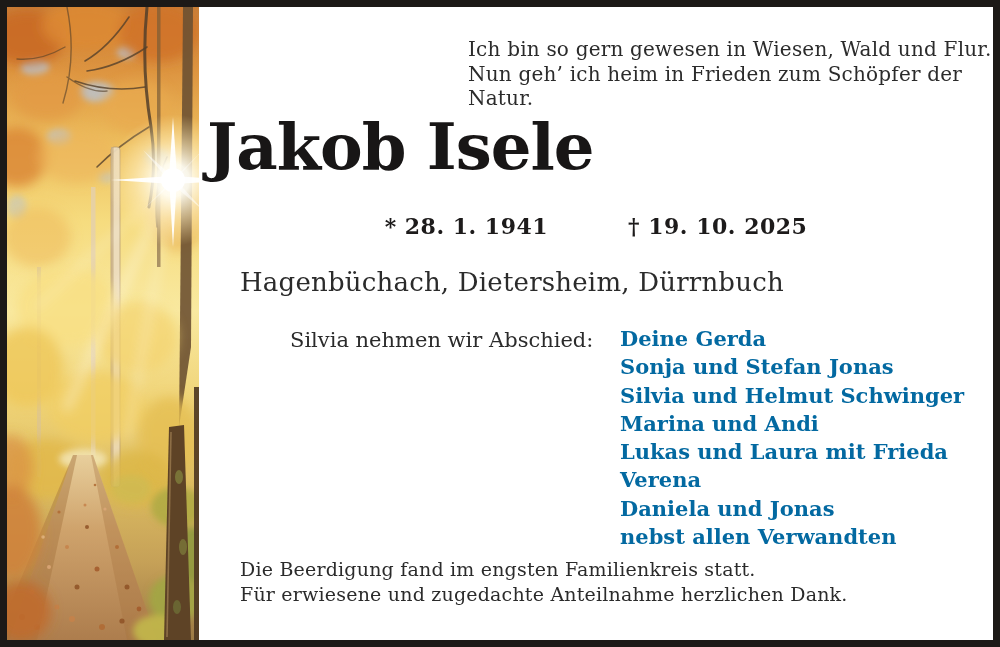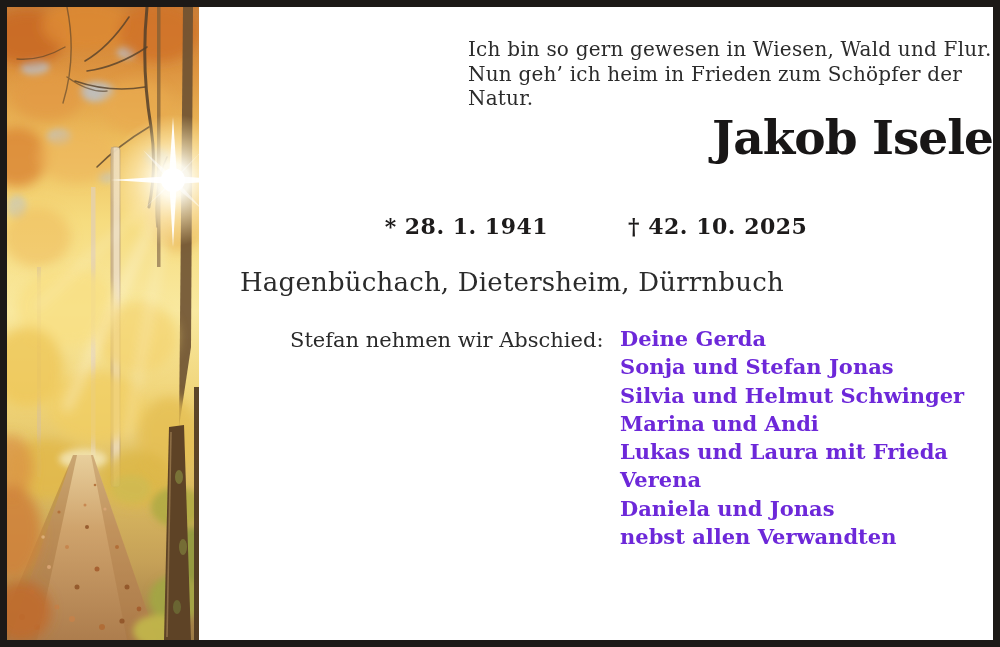--- a/index.html
+++ b/index.html
@@ -20,39 +20,39 @@
   .content{
     position:absolute;left:192px;top:0;right:0;bottom:0;
     background:#ffffff;color:#242424;
   }
   .epitaph{
     position:absolute;left:269px;top:30px;
     font-size:20px;line-height:24.5px;letter-spacing:0.2px;color:#2b2b2b;
   }
   .name{
     position:absolute;left:8px;right:0;top:106px;margin:0;
-    text-align:right;font-size:47px;font-weight:bold;
+    text-align:left;font-size:64px;font-weight:bold;
     letter-spacing:-1px;color:#181616;line-height:1.05;
   }
   .dates{
     position:absolute;left:0;right:0;top:206px;
     display:flex;justify-content:center;gap:80px;
     font-size:22px;font-weight:bold;color:#1d1b1b;letter-spacing:0.5px;
   }
   .locations{
     position:absolute;left:41px;top:260px;
     font-size:26px;color:#2b2b2b;letter-spacing:0.2px;
   }
   .farewell-label{
     position:absolute;left:91px;top:321px;
     font-size:21px;color:#2b2b2b;
   }
   .mourners{
     position:absolute;left:421px;top:318px;
-    font-size:21px;font-weight:bold;line-height:28.3px;color:#6d28d9;
+    font-size:21px;font-weight:bold;line-height:28.3px;color:#0369a1;
   }
   .closing{
     position:absolute;left:41px;top:550px;
     font-size:19px;line-height:25px;color:#2b2b2b;letter-spacing:0.2px;
   }
 </style>
 </head>
 <body>
 
 <div class="card">
@@ -215,33 +215,37 @@
 
     <div class="epitaph">
       <div>Ich bin so gern gewesen in Wiesen, Wald und Flur.</div>
       <div>Nun geh’ ich heim in Frieden zum Schöpfer der Natur.</div>
     </div>
 
     <h1 class="name">Jakob Isele</h1>
 
     <div class="dates">
       <span>* 28. 1. 1941</span>
-      <span>† 42. 10. 2025</span>
+      <span>† 19. 10. 2025</span>
     </div>
 
     <div class="locations">Hagenbüchach, Dietersheim, Dürrnbuch</div>
 
-    <div class="farewell-label">Stefan nehmen wir Abschied:</div>
+    <div class="farewell-label">Silvia nehmen wir Abschied:</div>
 
     <div class="mourners">
       <div>Deine Gerda</div>
       <div>Sonja und Stefan Jonas</div>
       <div>Silvia und Helmut Schwinger</div>
       <div>Marina und Andi</div>
       <div>Lukas und Laura mit Frieda</div>
       <div>Verena</div>
       <div>Daniela und Jonas</div>
       <div>nebst allen Verwandten</div>
     </div>
 
+    <div class="closing">
+      <div>Die Beerdigung fand im engsten Familienkreis statt.</div>
+      <div>Für erwiesene und zugedachte Anteilnahme herzlichen Dank.</div>
+    </div>
 
   </div>
 </div>
 
 </body></html>

